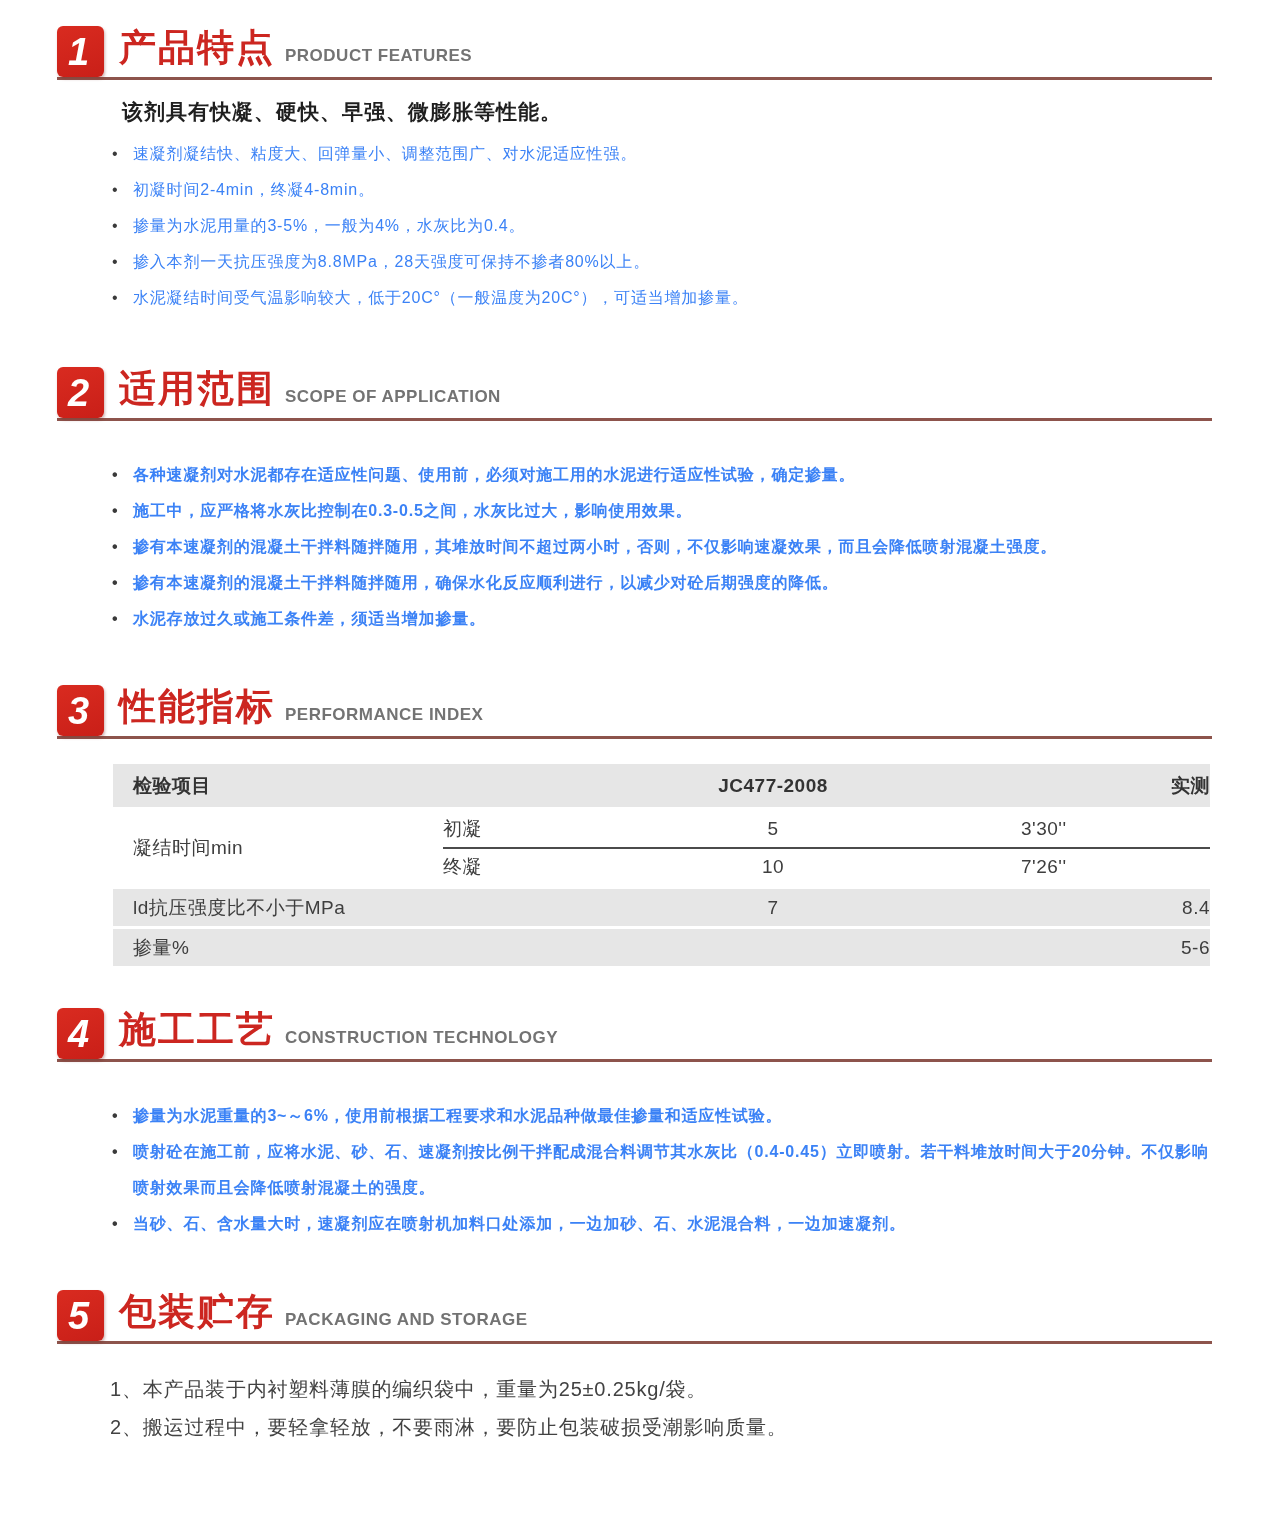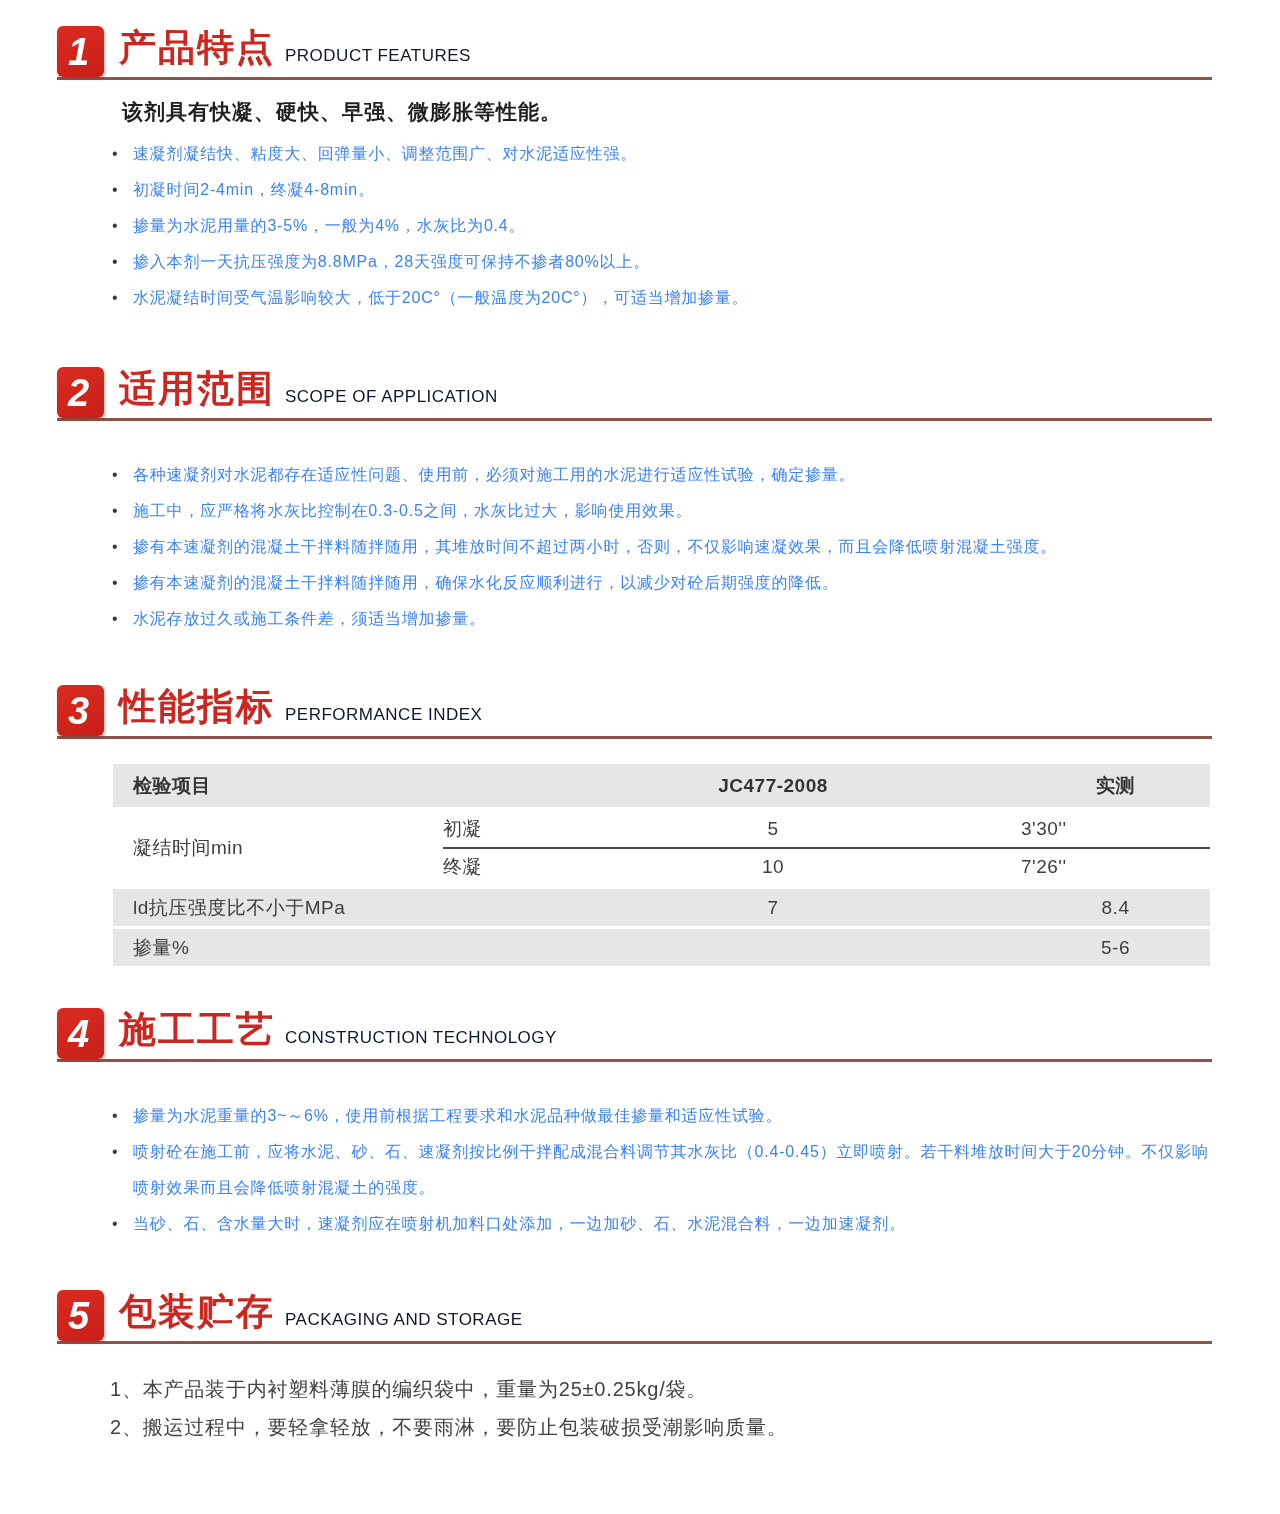--- a/index.html
+++ b/index.html
@@ -53,22 +53,22 @@
     font-weight: bold;
     color: #cc2620;
     letter-spacing: 2px;
     line-height: 1;
     text-align: right;
   }
   .sec-subtitle {
     margin-left: 10px;
     margin-bottom: 13px;
     font-size: 17px;
-    font-weight: normal;
-    color: #0f172a;
+    font-weight: bold;
+    color: #737373;
     letter-spacing: 0.5px;
     line-height: 1;
   }
 
   
   .sec-body { margin-left: 110px; margin-right: 60px; margin-top: 18px; }
   .intro {
     margin-left: 12px;
     margin-top: 12px;
     font-size: 21px;
@@ -100,21 +100,21 @@
     letter-spacing: 0.8px;
     color: #424242;
   }
 
   
   .s1 .sec-header { margin-top: 24px; }
   .s2 .sec-header { margin-top: 49px; }
   .s3 .sec-header { margin-top: 46px; }
   .s4 .sec-header { margin-top: 40px; }
   .s5 .sec-header { margin-top: 46px; }
-  .s2 .sec-body, .s4 .sec-body { padding-top: 8px; }
+  .s2 .sec-body, .s4 .sec-body { padding-top: 8px; font-weight: bold; }
 
   
   .ptable {
     margin: 25px 0 0 113px;
     width: 1097px;
     font-size: 19px;
     color: #3e3e3e;
     letter-spacing: 0.5px;
   }
   .t-row {
@@ -122,21 +122,21 @@
     grid-template-columns: 330px 190px 280px 1fr;
     align-items: center;
     min-height: 37px;
     margin-bottom: 3px;
     background: #ffffff;
   }
   .t-row.gray { background: #e6e6e6; }
   .t-head { min-height: 43px; font-weight: 700; color: #333333; }
   .c1 { padding-left: 20px; }
   .c3 { text-align: center; }
-  .c4 { padding-left: 108px; text-align: center; }
+  .c4 { padding-left: 108px; text-align: right; }
   .t-double {
     display: grid;
     grid-template-columns: 330px 1fr;
     align-items: center;
     margin-bottom: 3px;
     background: #ffffff;
     position: relative;
   }
   .sub-rows { position: relative; }
   .sub-row {

